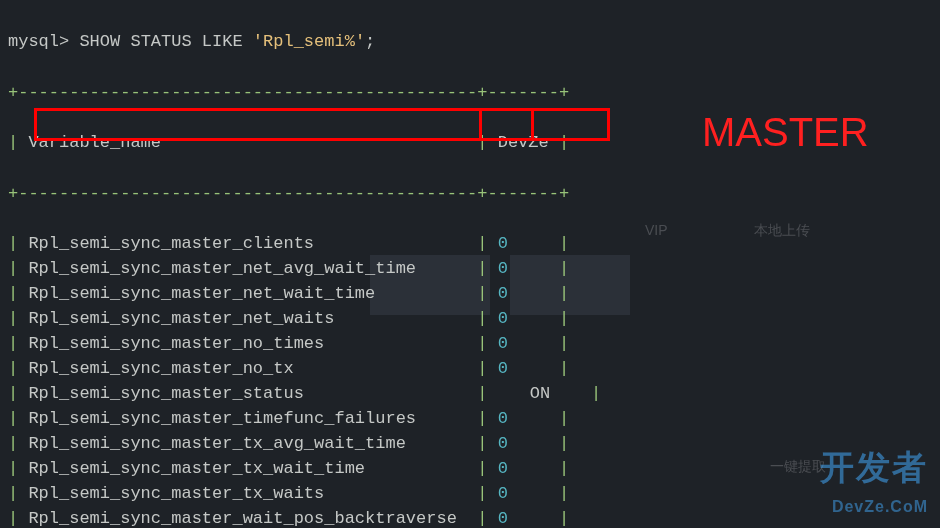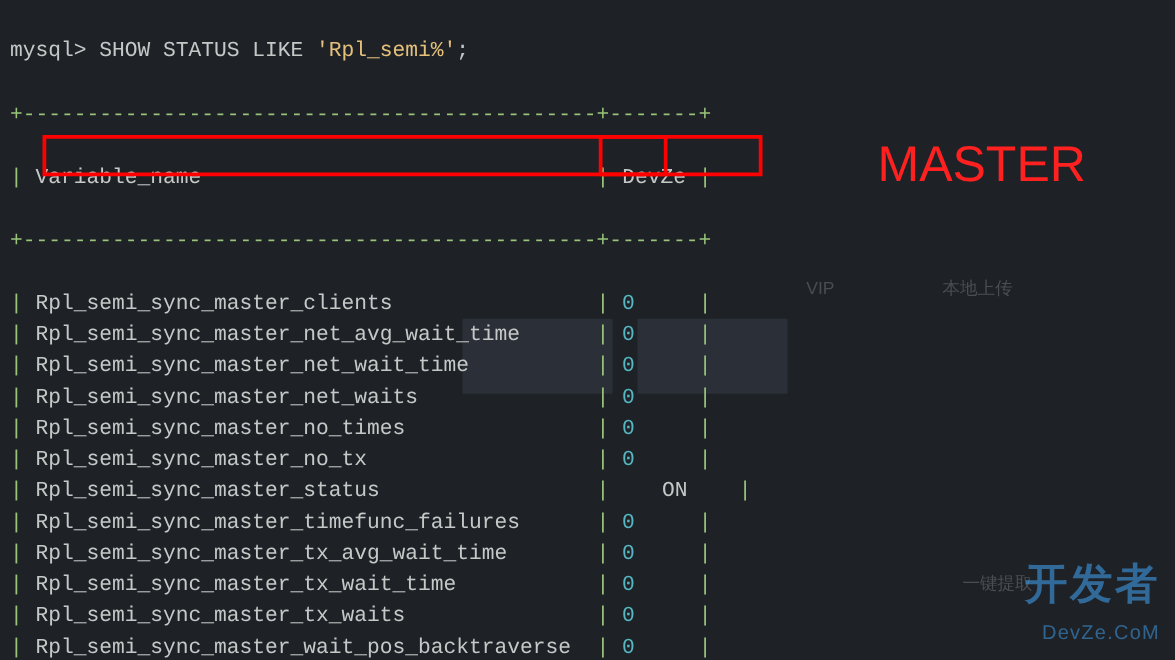--- a/index.html
+++ b/index.html
@@ -70,21 +70,21 @@
       opacity: 0.55;
       letter-spacing: 2px;
       font-family: 'Microsoft YaHei', sans-serif;
     }
     .watermark2 {
       position: absolute;
       right: 12px;
       top: 495px;
       color: #42a5f5;
       font-size: 16px;
-      font-weight: normal;
+      font-weight: bold;
       opacity: 0.5;
       letter-spacing: 1px;
       font-family: Arial, sans-serif;
     }
     .bg-noise {
       position: absolute;
       background: #2b3038;
       z-index: -1;
     }
     .bg-text {

